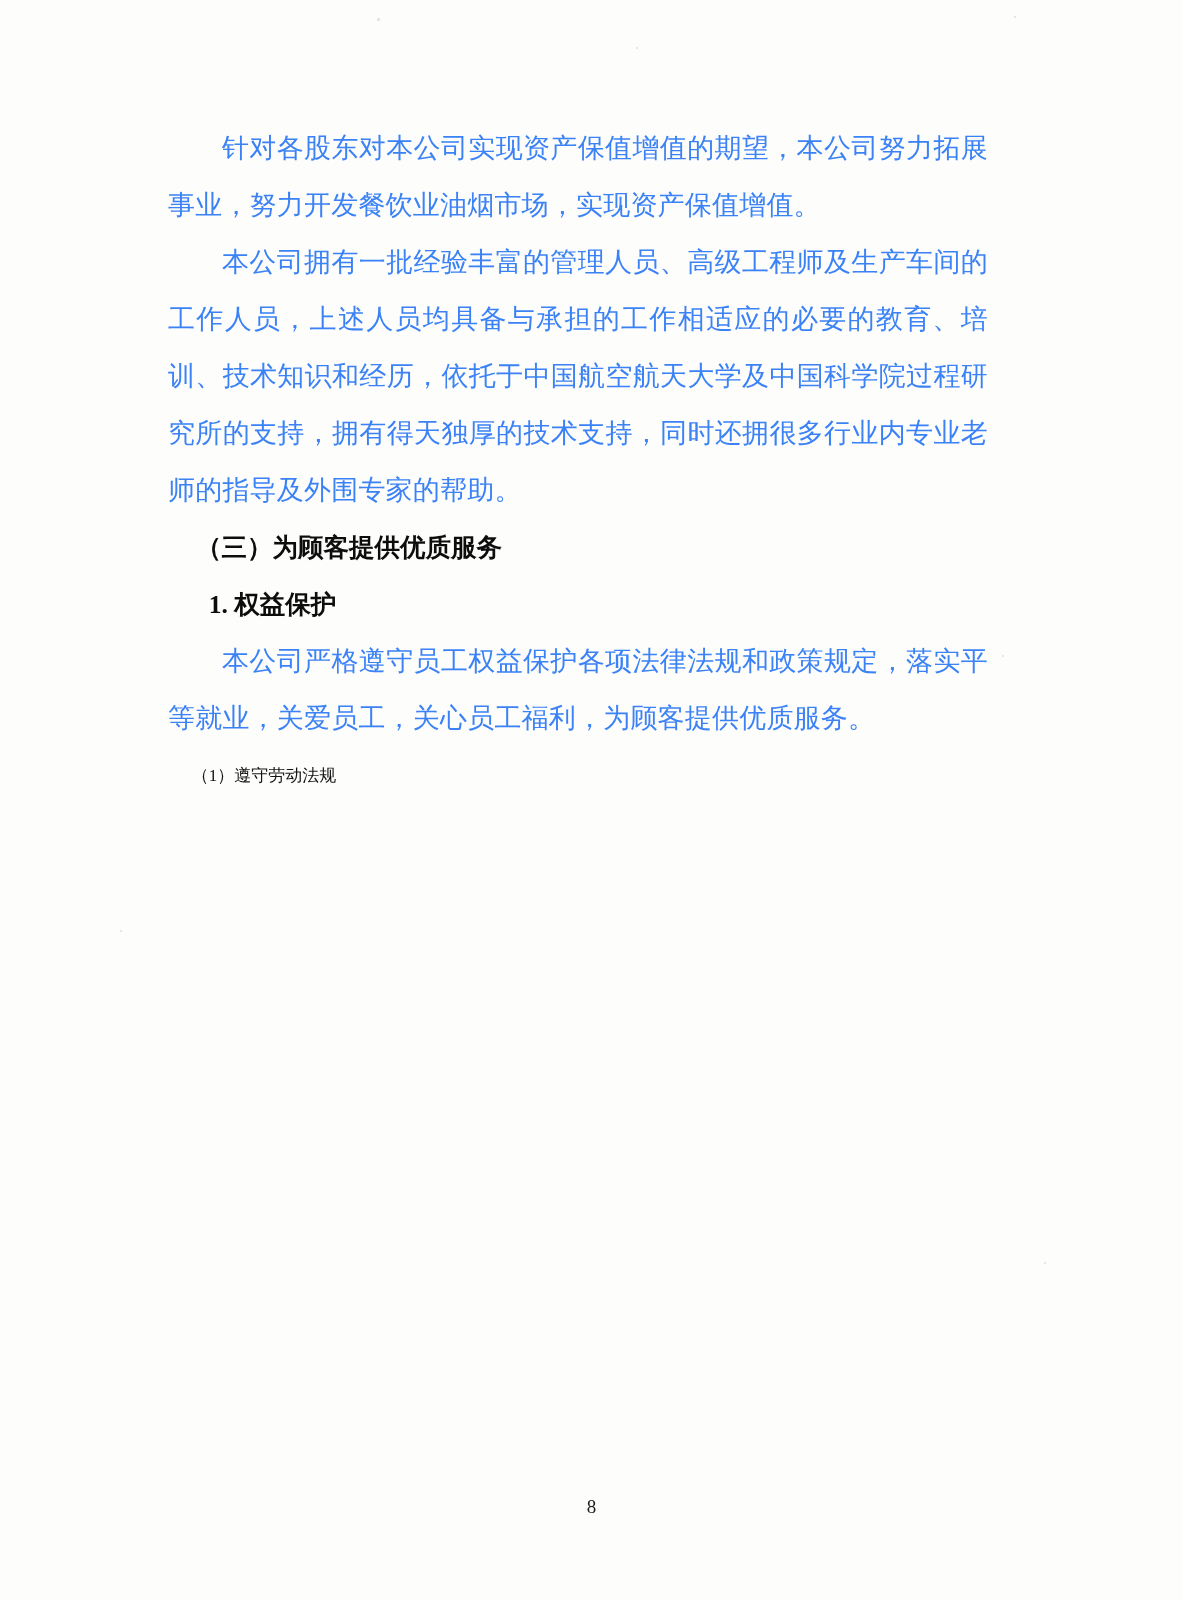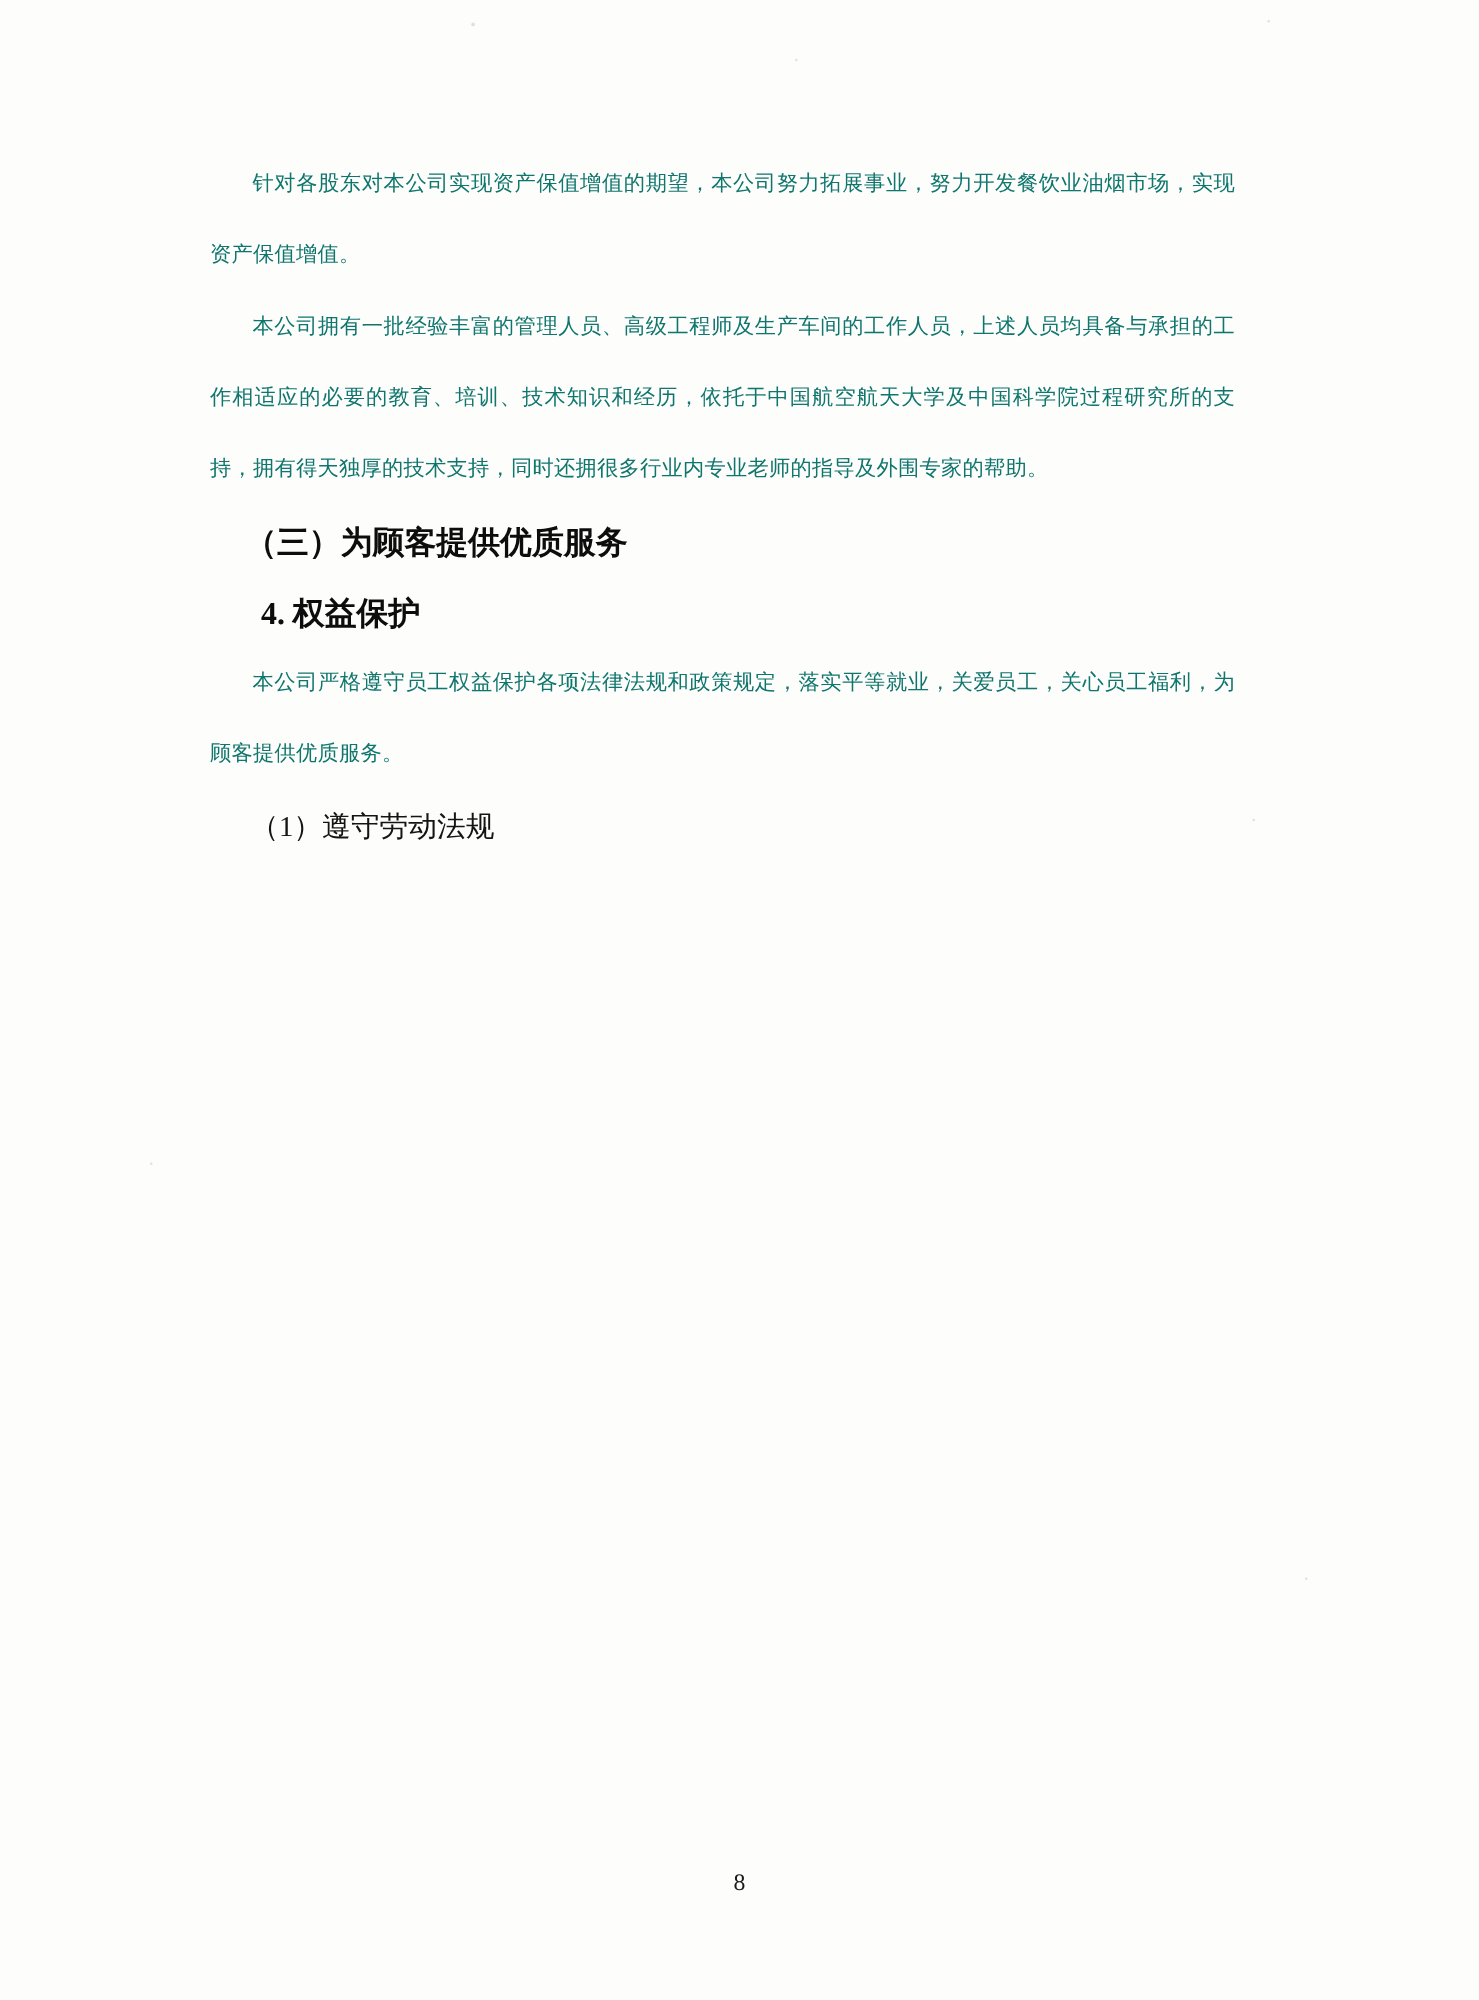--- a/index.html
+++ b/index.html
@@ -24,27 +24,26 @@
     opacity: .55;
   }
   .content {
     position: absolute;
     left: 168px;
     top: 120px;
     width: 820px;
   }
   p.body-text {
     margin: 0 0 0 0;
-    font-size: 17px;
+    font-size: 27px;
     line-height: 57px;
     text-align: justify;
     text-justify: inter-ideograph;
     letter-spacing: 0.2px;
-    color: #0f766e;
-    font-family: Liberation Mono, monospace;
+    color: #3b82f6;
   }
   p.indent {
     text-indent: 2em;
   }
   p.heading {
     margin: 0;
     font-size: 25.5px;
     line-height: 57px;
     font-weight: bold;
     text-indent: 1.1em;
@@ -53,21 +52,21 @@
   p.subheading {
     margin: 0;
     font-size: 25.5px;
     line-height: 57px;
     font-weight: bold;
     text-indent: 1.6em;
     color: #0d0d0d;
   }
   p.plain-indent {
     margin: 0;
-    font-size: 23px;
+    font-size: 17px;
     line-height: 57px;
     text-indent: 1.4em;
     color: #141414;
   }
   .page-number {
     position: absolute;
     left: 0;
     right: 0;
     top: 1496px;
     text-align: center;
@@ -92,21 +91,21 @@
 
     <p class="body-text indent">针对各股东对本公司实现资产保值增值的期望，本公司努力拓展事业，努力开发餐饮业油烟市场，实现资产保值增值。</p>
 
 
 
     <p class="body-text indent">本公司拥有一批经验丰富的管理人员、高级工程师及生产车间的工作人员，上述人员均具备与承担的工作相适应的必要的教育、培训、技术知识和经历，依托于中国航空航天大学及中国科学院过程研究所的支持，拥有得天独厚的技术支持，同时还拥很多行业内专业老师的指导及外围专家的帮助。</p>
 
     <p class="heading">（三）为顾客提供优质服务</p>
 
 
-    <p class="subheading">4. 权益保护</p>
+    <p class="subheading">1. 权益保护</p>
 
     <p class="body-text indent">本公司严格遵守员工权益保护各项法律法规和政策规定，落实平等就业，关爱员工，关心员工福利，为顾客提供优质服务。</p>
 
     <p class="plain-indent">（1）遵守劳动法规</p>
 
   </div>
 
   <div class="page-number">8</div>
 
 </div>

